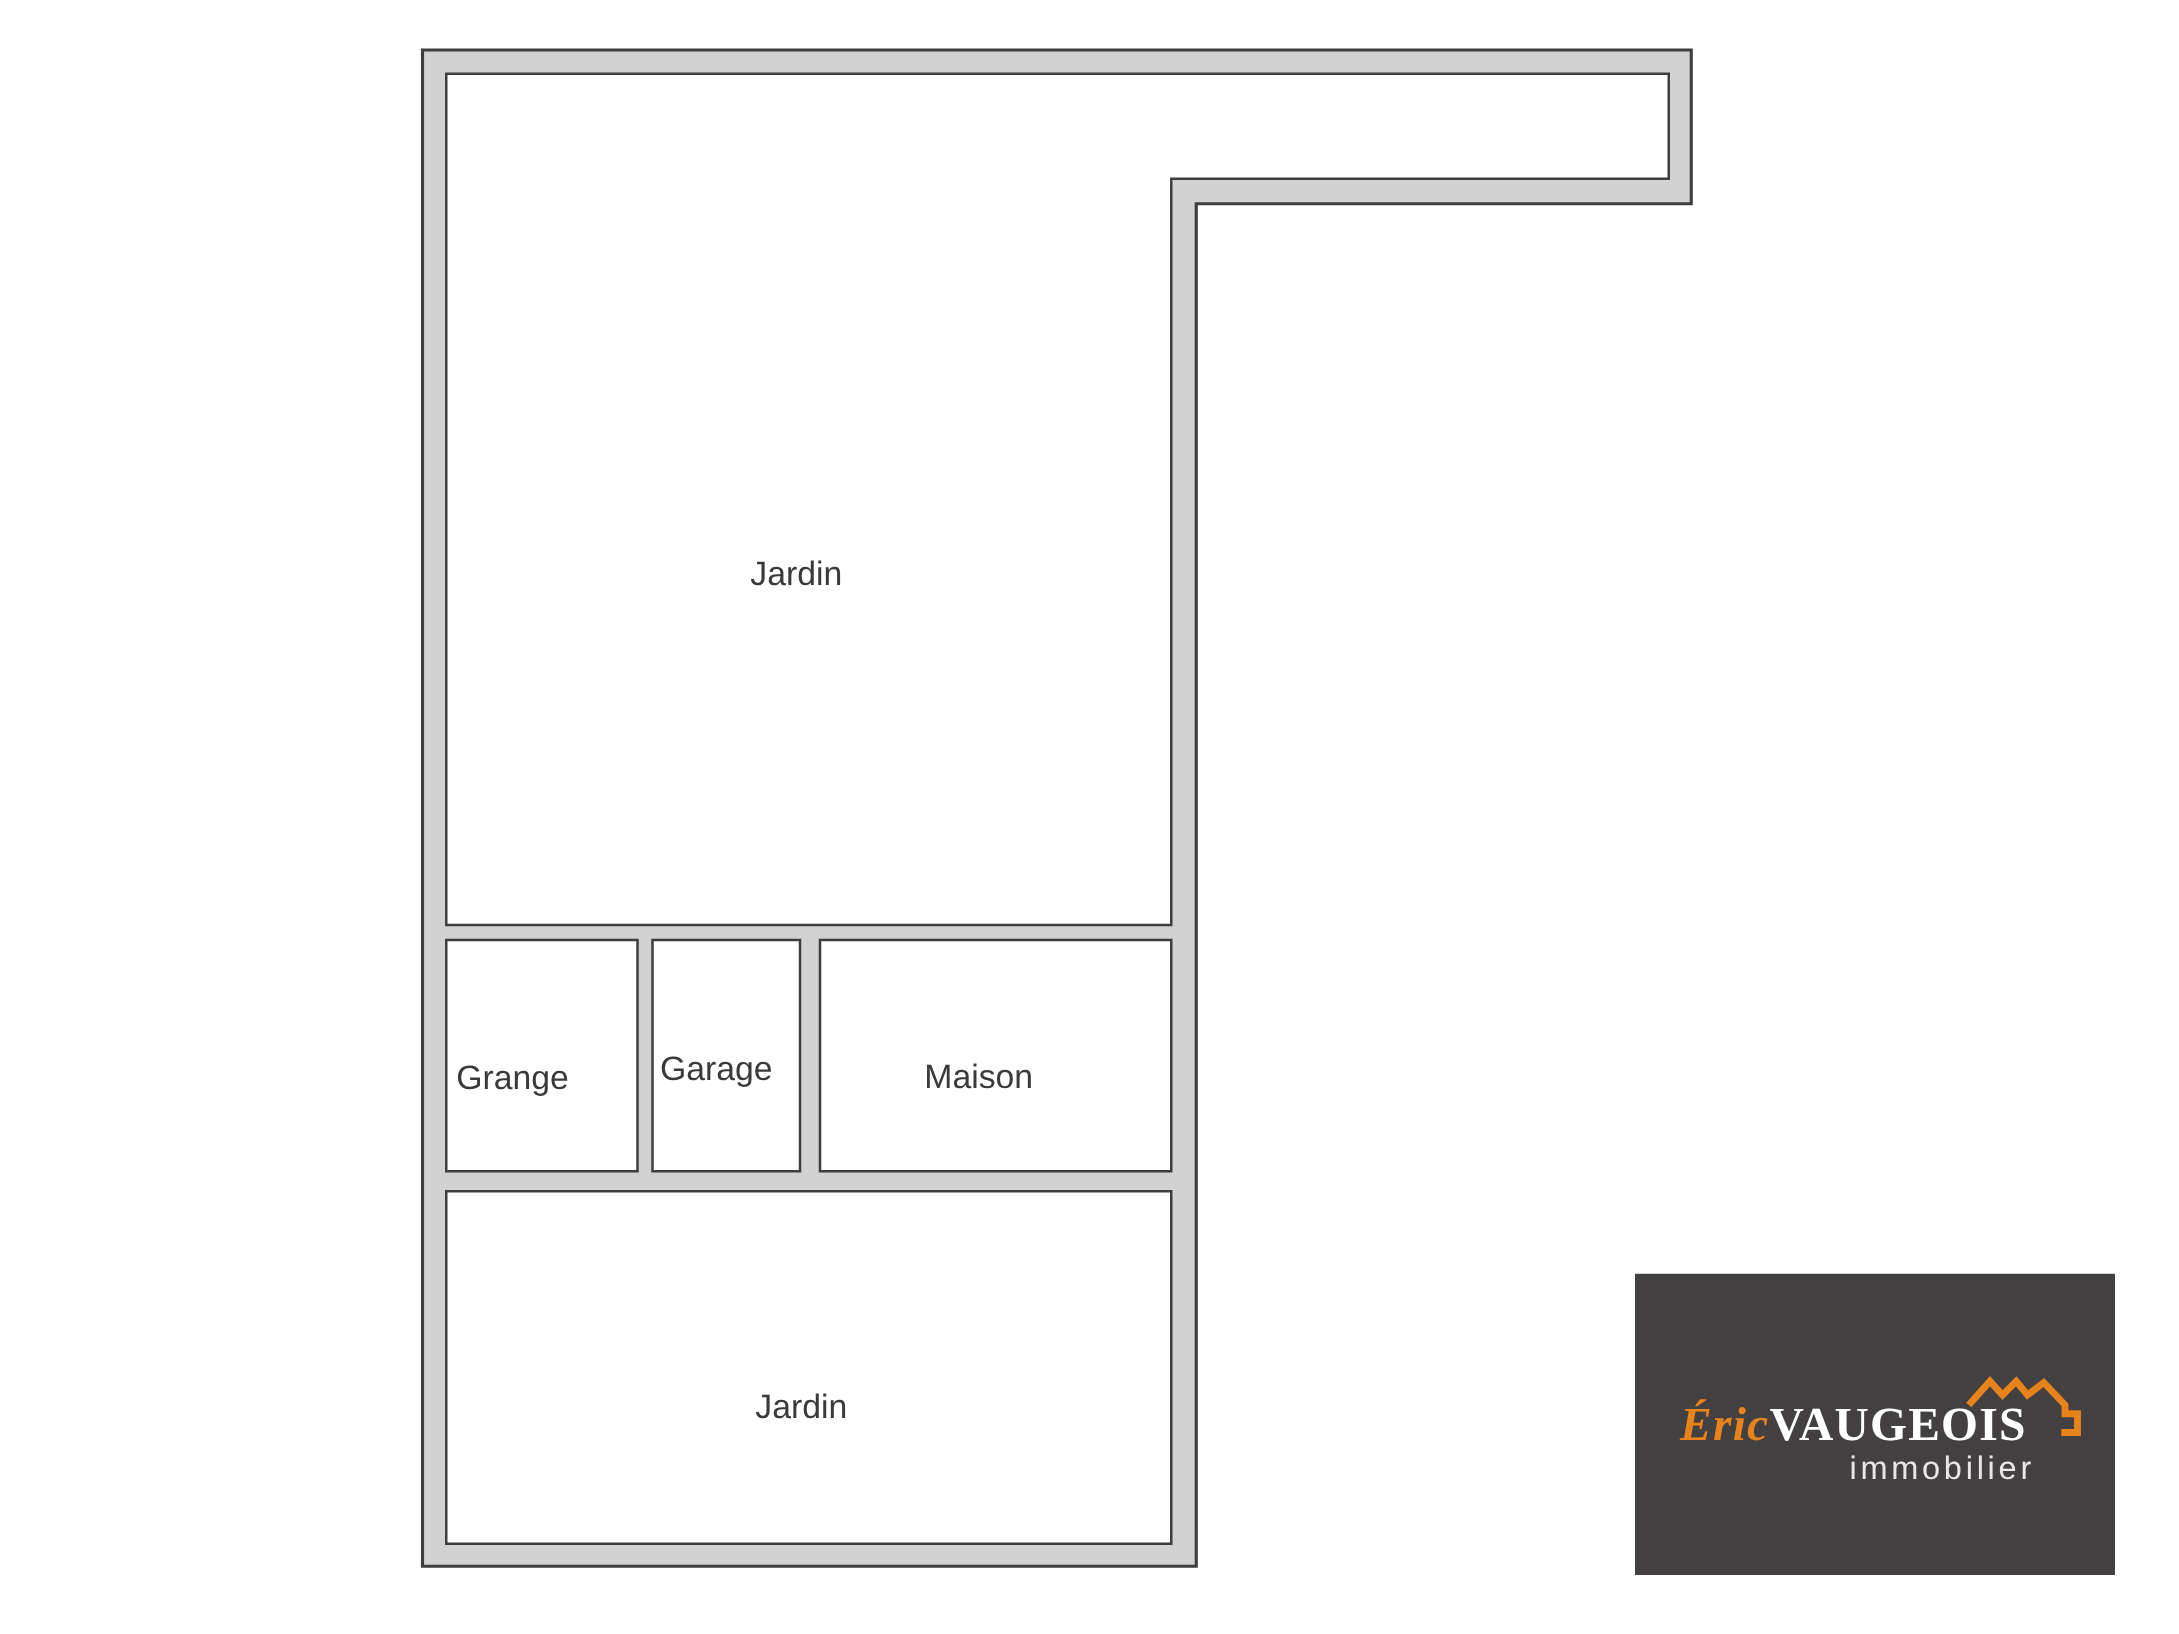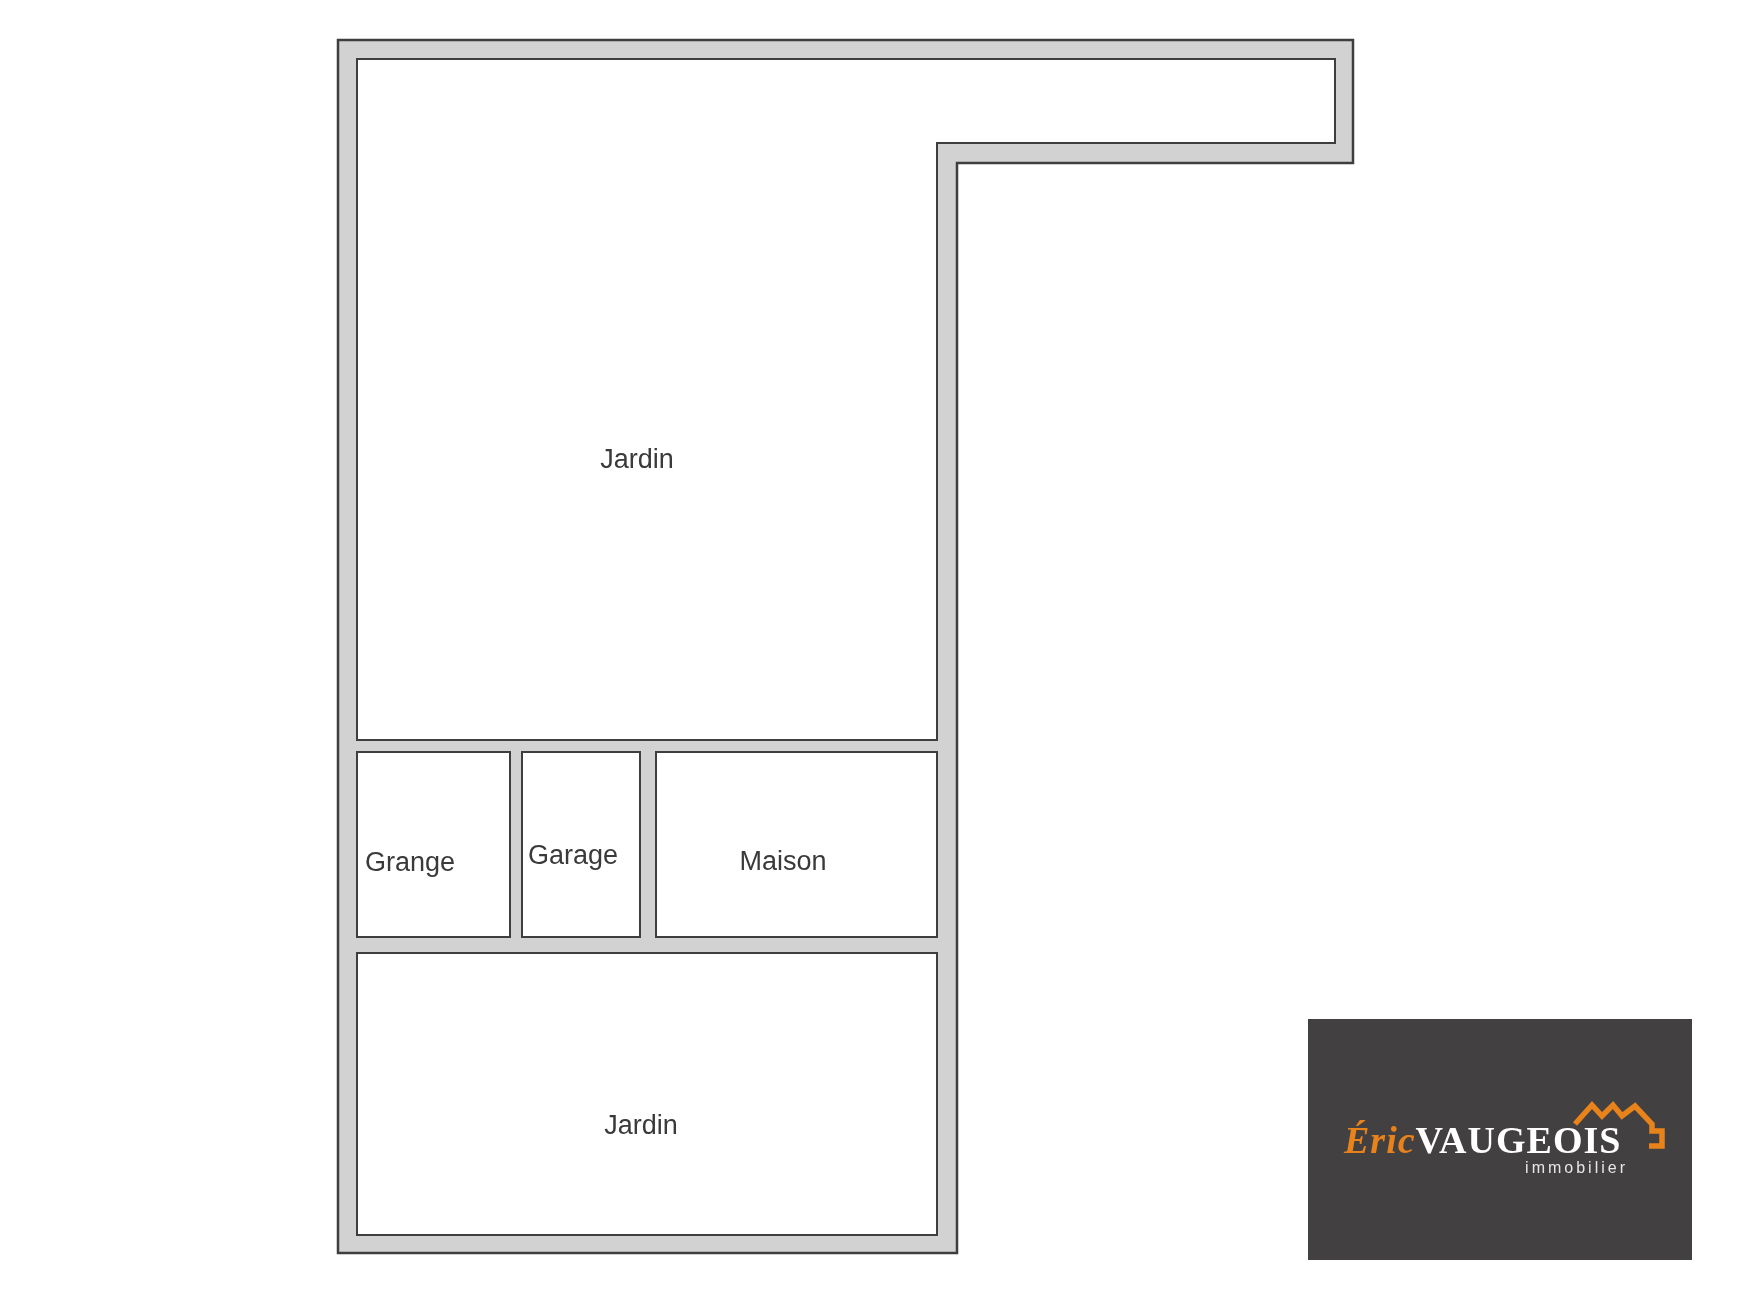--- a/index.html
+++ b/index.html
@@ -50,21 +50,21 @@
     font-size:38px;
     letter-spacing:1px;
     white-space:nowrap;
     line-height:1.2;
   }
   .brand .first{color:var(--brand-orange);font-style:italic;}
   .brand .last{color:var(--brand-white);text-align:center;}
   .tagline{
     position:absolute;right:64px;top:140px;
     font-family:"Liberation Sans",sans-serif;
-    font-size:16px;
+    font-size:26px;
     letter-spacing:3px;
     color:var(--tagline-color);
     white-space:nowrap;
   }
 </style>
 </head>
 <body>
 
 <div class="canvas">
 

